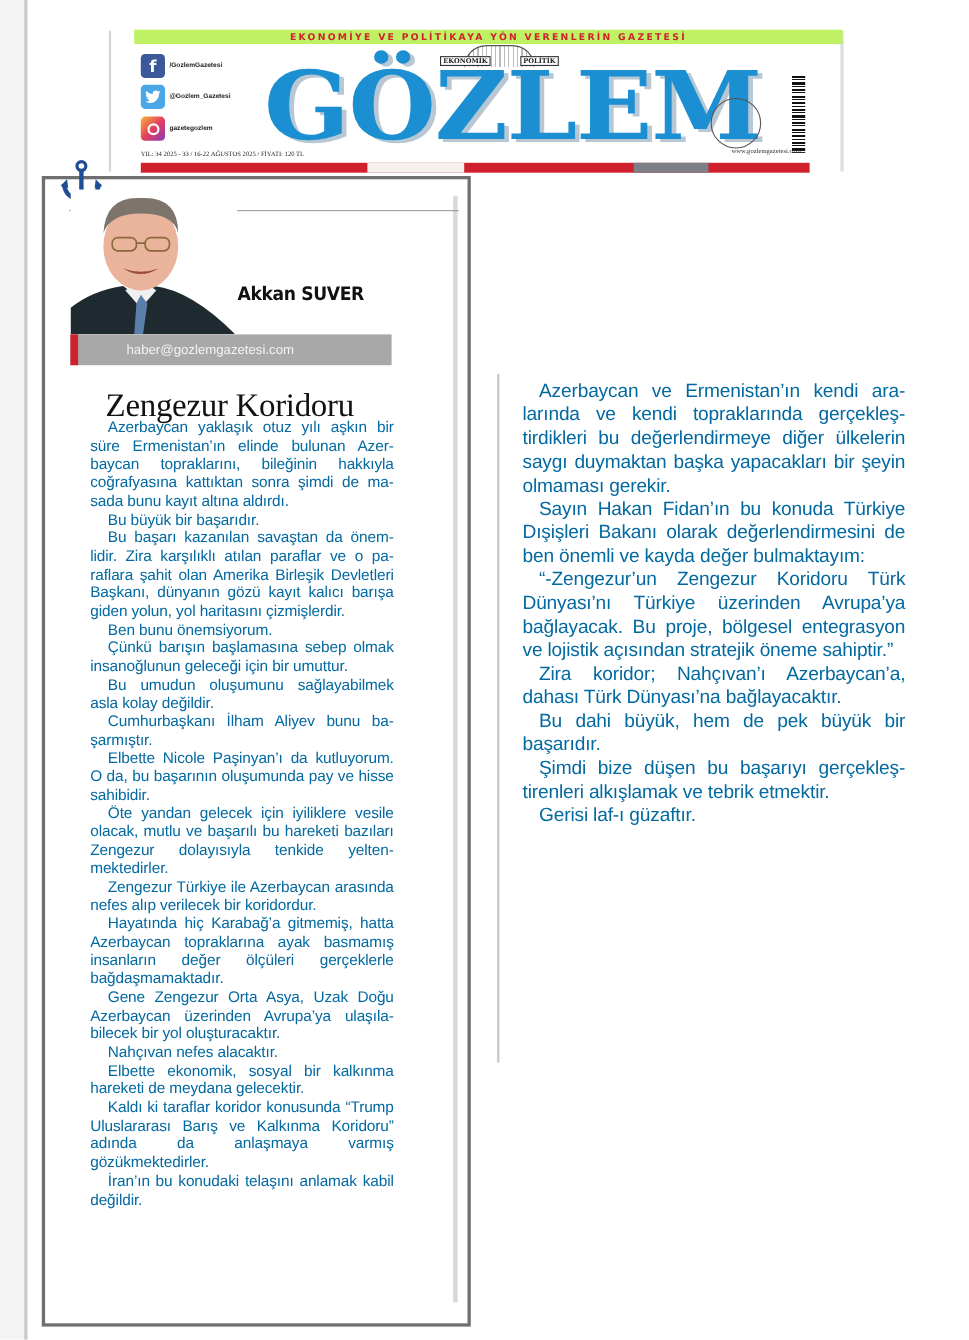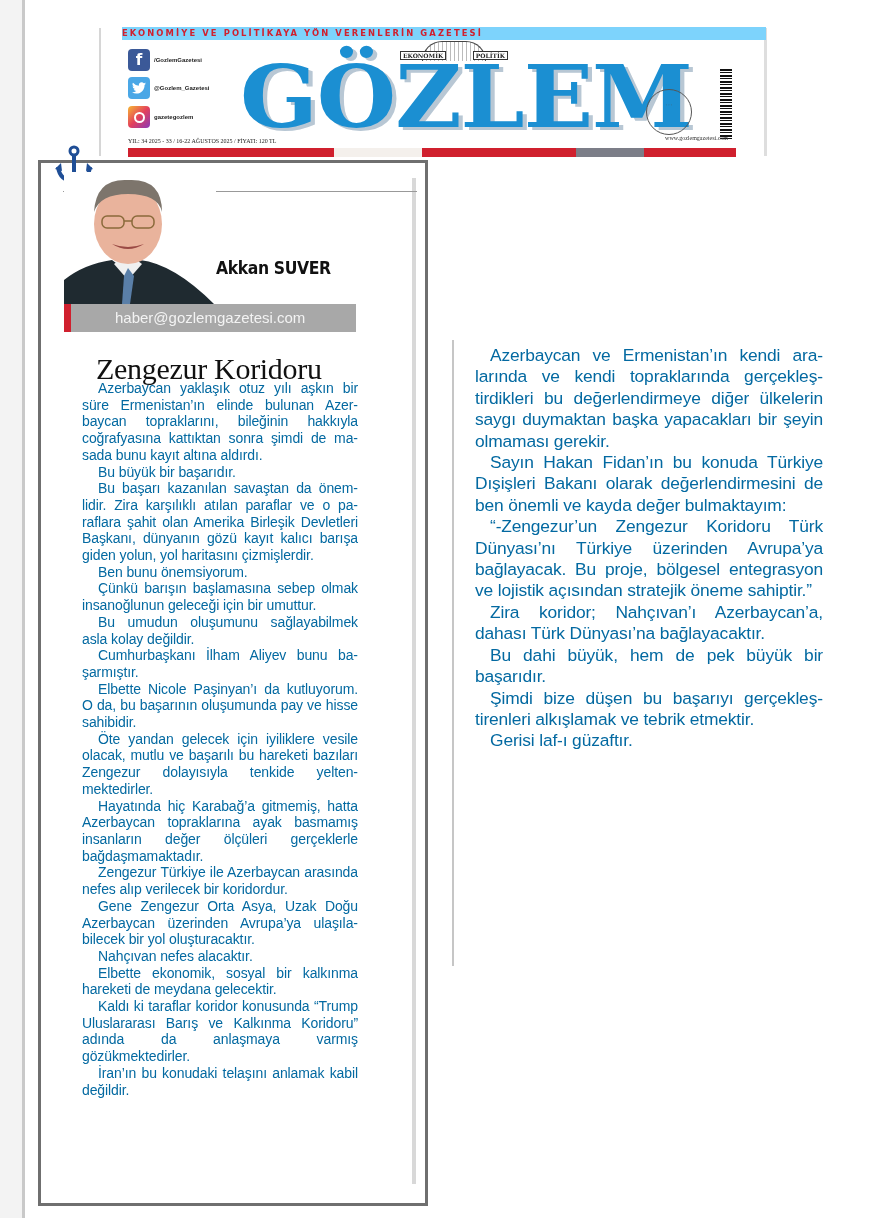--- a/index.html
+++ b/index.html
@@ -10,23 +10,23 @@
   }
   
   .edge-left { position: absolute; left: 0; top: 0; width: 22px; height: 1218px; background: #f3f3f3; }
   .edge-left-line { position: absolute; left: 22px; top: 0; width: 3px; height: 1218px; background: #c9c9c9; }
   .mast-rule-l { position: absolute; left: 99px; top: 28px; width: 2px; height: 128px; background: #d6d6d6; }
   .mast-rule-r { position: absolute; left: 764px; top: 28px; width: 3px; height: 128px; background: #dedede; }
 
   
   .masthead { position: absolute; left: 122px; top: 27px; width: 644px; height: 130px; }
   .tagline-bar {
-    position: absolute; left: 0; top: 0; width: 644px; height: 13px; background: #7dd3fc;
+    position: absolute; left: 0; top: 0; width: 644px; height: 13px; background: #bef264;
     color: #d0202e; font-family: "DejaVu Sans", sans-serif; font-weight: bold;
-    font-size: 8.4px; letter-spacing: 2.1px; line-height: 13px;
+    font-size: 8.4px; letter-spacing: 2.1px; text-align: center; line-height: 13px;
   }
   .social { position: absolute; left: 6px; display: flex; align-items: center; }
   .social .ico {
     width: 22px; height: 22px; border-radius: 4px; display: flex; align-items: center; justify-content: center;
     color: #fff; font-weight: bold; font-size: 15px; font-family: "DejaVu Sans", sans-serif;
   }
   .social .handle { margin-left: 4px; font-size: 6px; color: #222; font-weight: bold; }
   .soc-fb { top: 22px; } .soc-fb .ico { background: #3b5998; }
   .soc-tw { top: 50px; } .soc-tw .ico { background: #4aa7e6; font-size: 12px; }
   .soc-ig { top: 79px; } .soc-ig .ico { background: linear-gradient(135deg,#f7b733,#e3405c 50%,#8a3ab9); }
@@ -88,21 +88,21 @@
   }
   .author-name {
     position: absolute; left: 216px; top: 258px; font-family: "DejaVu Sans", sans-serif; font-weight: bold;
     font-size: 17px; color: #111; letter-spacing: -0.4px; transform: scaleX(0.92); transform-origin: left;
   }
   .email-bar {
     position: absolute; left: 64px; top: 304px; width: 292px; height: 28px; background: #a8a8a8;
     border-left: 7px solid #d0202e; box-sizing: border-box;
   }
   .email-bar span {
-    position: absolute; left: 44px; top: 0; line-height: 28px; font-size: 15px; color: #f3f3f3;
+    position: absolute; left: 44px; top: 0; line-height: 28px; font-size: 12px; color: #f3f3f3;
   }
 
   .headline {
     position: absolute; left: 96px; top: 352px; font-family: "Liberation Serif", serif;
     font-size: 30px; color: #111; letter-spacing: -0.3px; white-space: nowrap;
   }
 
   .col {
     position: absolute; color: #0369a1; text-align: justify; hyphens: manual;
   }
@@ -197,22 +197,22 @@
 <div class="col col-left" id="col-left">
     <p>Azerbaycan yaklaşık otuz yılı aşkın bir süre Ermenistan’ın elinde bulunan Azer­baycan topraklarını, bileğinin hakkıyla coğrafyasına kattıktan sonra şimdi de ma­sada bunu kayıt altına aldırdı.</p>
     <p>Bu büyük bir başarıdır.</p>
     <p>Bu başarı kazanılan savaştan da önem­lidir. Zira karşılıklı atılan paraflar ve o pa­raflara şahit olan Amerika Birleşik Devlet­leri Başkanı, dünyanın gözü kayıt kalıcı barışa giden yolun, yol haritasını çizmiş­lerdir.</p>
     <p>Ben bunu önemsiyorum.</p>
     <p>Çünkü barışın başlamasına sebep ol­mak insanoğlunun geleceği için bir umut­tur.</p>
     <p>Bu umudun oluşumunu sağlayabilmek asla kolay değildir.</p>
     <p>Cumhurbaşkanı İlham Aliyev bunu ba­şarmıştır.</p>
     <p>Elbette Nicole Paşinyan’ı da kutluyorum. O da, bu başarının oluşumunda pay ve hisse sahibidir.</p>
     <p>Öte yandan gelecek için iyiliklere vesile olacak, mutlu ve başarılı bu hareketi ba­zıları Zengezur dolayısıyla tenkide yelten­mektedirler.</p>
+    <p>Zengezur Türkiye ile Azerbaycan ara­sında nefes alıp verilecek bir koridordur.</p>
     <p>Hayatında hiç Karabağ’a gitmemiş, hat­ta Azerbaycan topraklarına ayak basma­mış insanların değer ölçüleri gerçeklerle bağdaşmamaktadır.</p>
-    <p>Zengezur Türkiye ile Azerbaycan ara­sında nefes alıp verilecek bir koridordur.</p>
     <p>Gene Zengezur Orta Asya, Uzak Doğu Azerbaycan üzerinden Avrupa’ya ulaşıla­bilecek bir yol oluşturacaktır.</p>
     <p>Nahçıvan nefes alacaktır.</p>
     <p>Elbette ekonomik, sosyal bir kalkınma hareketi de meydana gelecektir.</p>
     <p>Kaldı ki taraflar koridor konusunda “Trump Uluslararası Barış ve Kalkınma Koridoru” adında da anlaşmaya varmış gözükmektedirler.</p>
     <p>İran’ın bu konudaki telaşını anlamak ka­bil değildir.</p>
   </div>
 <div class="col-rule"></div>
 <div class="col col-right" id="col-right">
     <p>Azerbaycan ve Ermenistan’ın kendi ara­larında ve kendi topraklarında gerçekleş­tirdikleri bu değerlendirmeye diğer ülkele­rin saygı duymaktan başka yapacakları bir şeyin olmaması gerekir.</p>
     <p>Sayın Hakan Fidan’ın bu konuda Tür­kiye Dışişleri Bakanı olarak değerlendir­mesini de ben önemli ve kayda değer bul­maktayım:</p>

